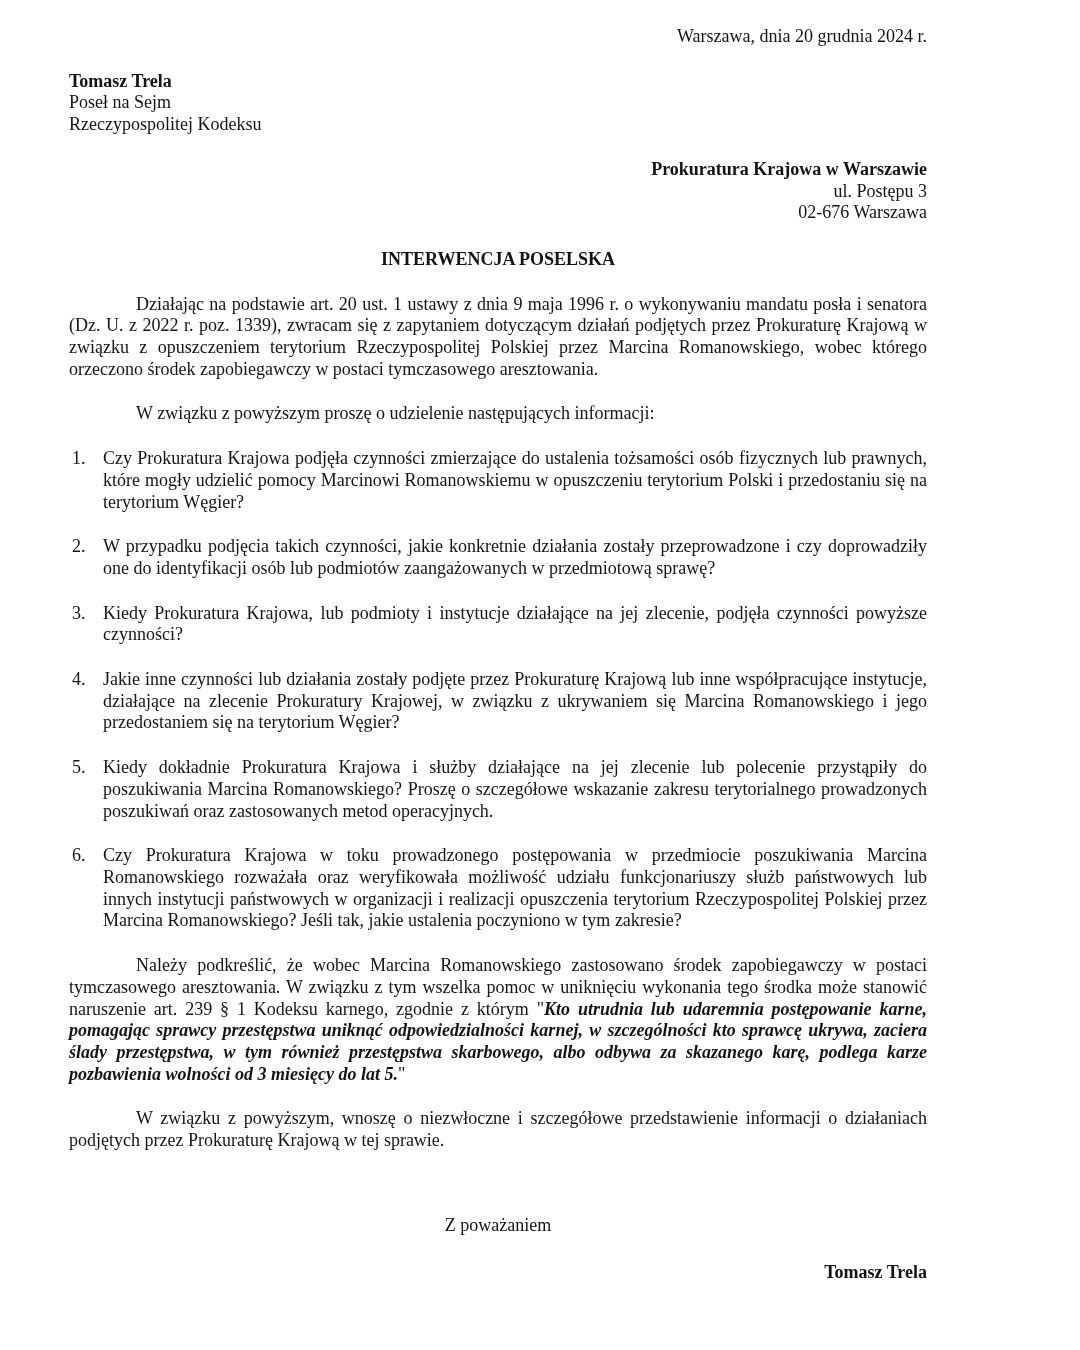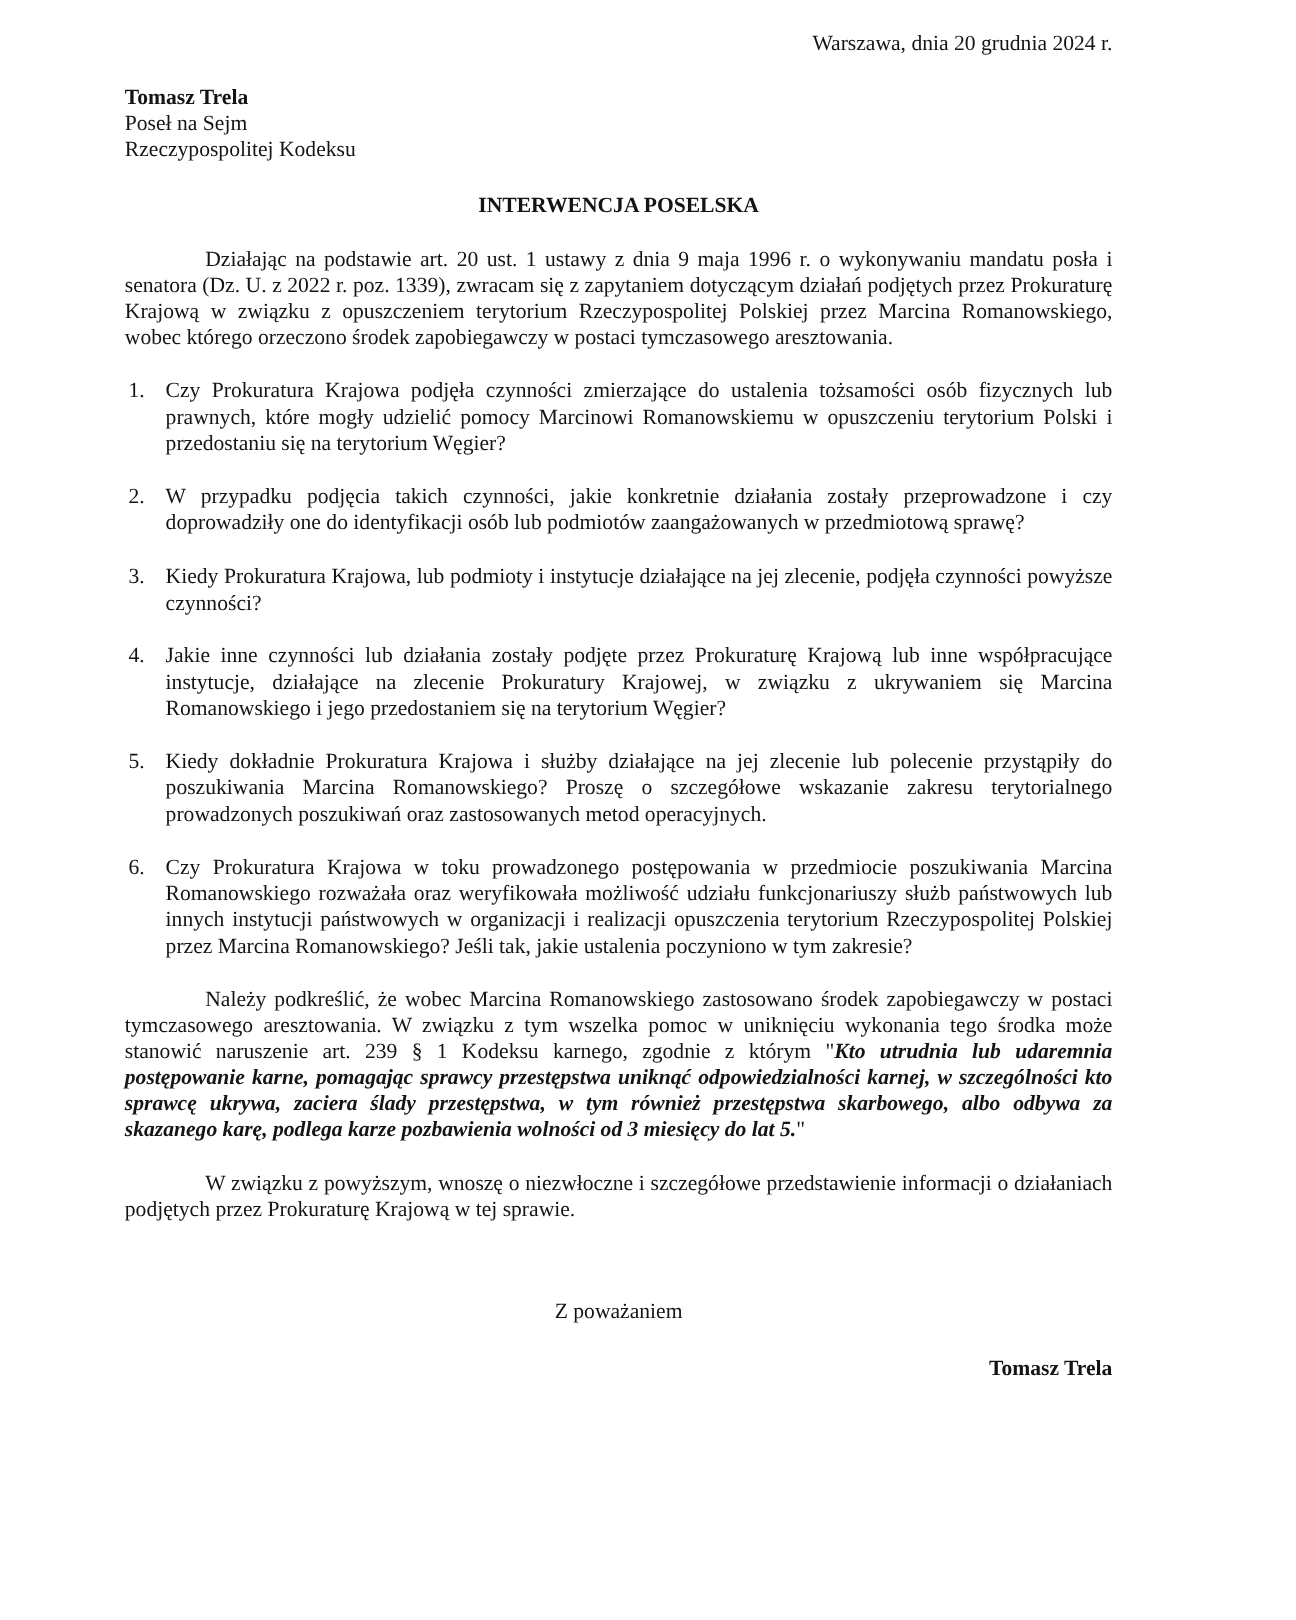--- a/index.html
+++ b/index.html
@@ -10,21 +10,21 @@
     margin: 0 auto;
     overflow: hidden;
     font-family: "Liberation Serif", "DejaVu Serif", serif;
     font-size: 18px;
     line-height: 21.7px;
     color: #141414;
   }
   .page {
     width: 1044px;
     height: 1350px;
-    padding: 26px 117px 0 104px;
+    padding: 26px 117px 0 69px;
   }
   .date-line {
     text-align: right;
     margin-bottom: 23px;
   }
   .sender {
     margin-bottom: 23px;
   }
   .sender-name { font-weight: bold; }
   .recipient {
@@ -76,25 +76,31 @@
 <div class="page">
 
   <div class="date-line">Warszawa, dnia 20 grudnia 2024 r.</div>
 
   <div class="sender">
     <div class="sender-name">Tomasz Trela</div>
     <div>Poseł na Sejm</div>
     <div>Rzeczypospolitej Kodeksu</div>
   </div>
 
+  <div class="recipient">
+    <div class="recipient-name">Prokuratura Krajowa w Warszawie</div>
+    <div>ul. Postępu 3</div>
+    <div>02-676 Warszawa</div>
+  </div>
 
   <div class="doc-title">INTERWENCJA POSELSKA</div>
 
   <p class="para">Działając na podstawie art. 20 ust. 1 ustawy z dnia 9 maja 1996 r. o wykonywaniu mandatu posła i senatora (Dz. U. z 2022 r. poz. 1339), zwracam się z zapytaniem dotyczącym działań podjętych przez Prokuraturę Krajową w związku z opuszczeniem terytorium Rzeczypospolitej Polskiej przez Marcina Romanowskiego, wobec którego orzeczono środek zapobiegawczy w postaci tymczasowego aresztowania.</p>
 
+  <p class="para">W związku z powyższym proszę o udzielenie następujących informacji:</p>
 
   <div class="q-list">
     <div class="q-item">
       <span class="q-num">1.</span>
       <span>Czy Prokuratura Krajowa podjęła czynności zmierzające do ustalenia tożsamości osób fizycznych lub prawnych, które mogły udzielić pomocy Marcinowi Romanowskiemu w opuszczeniu terytorium Polski i przedostaniu się na terytorium Węgier?</span>
     </div>
     <div class="q-item">
       <span class="q-num">2.</span>
       <span>W przypadku podjęcia takich czynności, jakie konkretnie działania zostały przeprowadzone i czy doprowadziły one do identyfikacji osób lub podmiotów zaangażowanych w przedmiotową sprawę?</span>
     </div>

